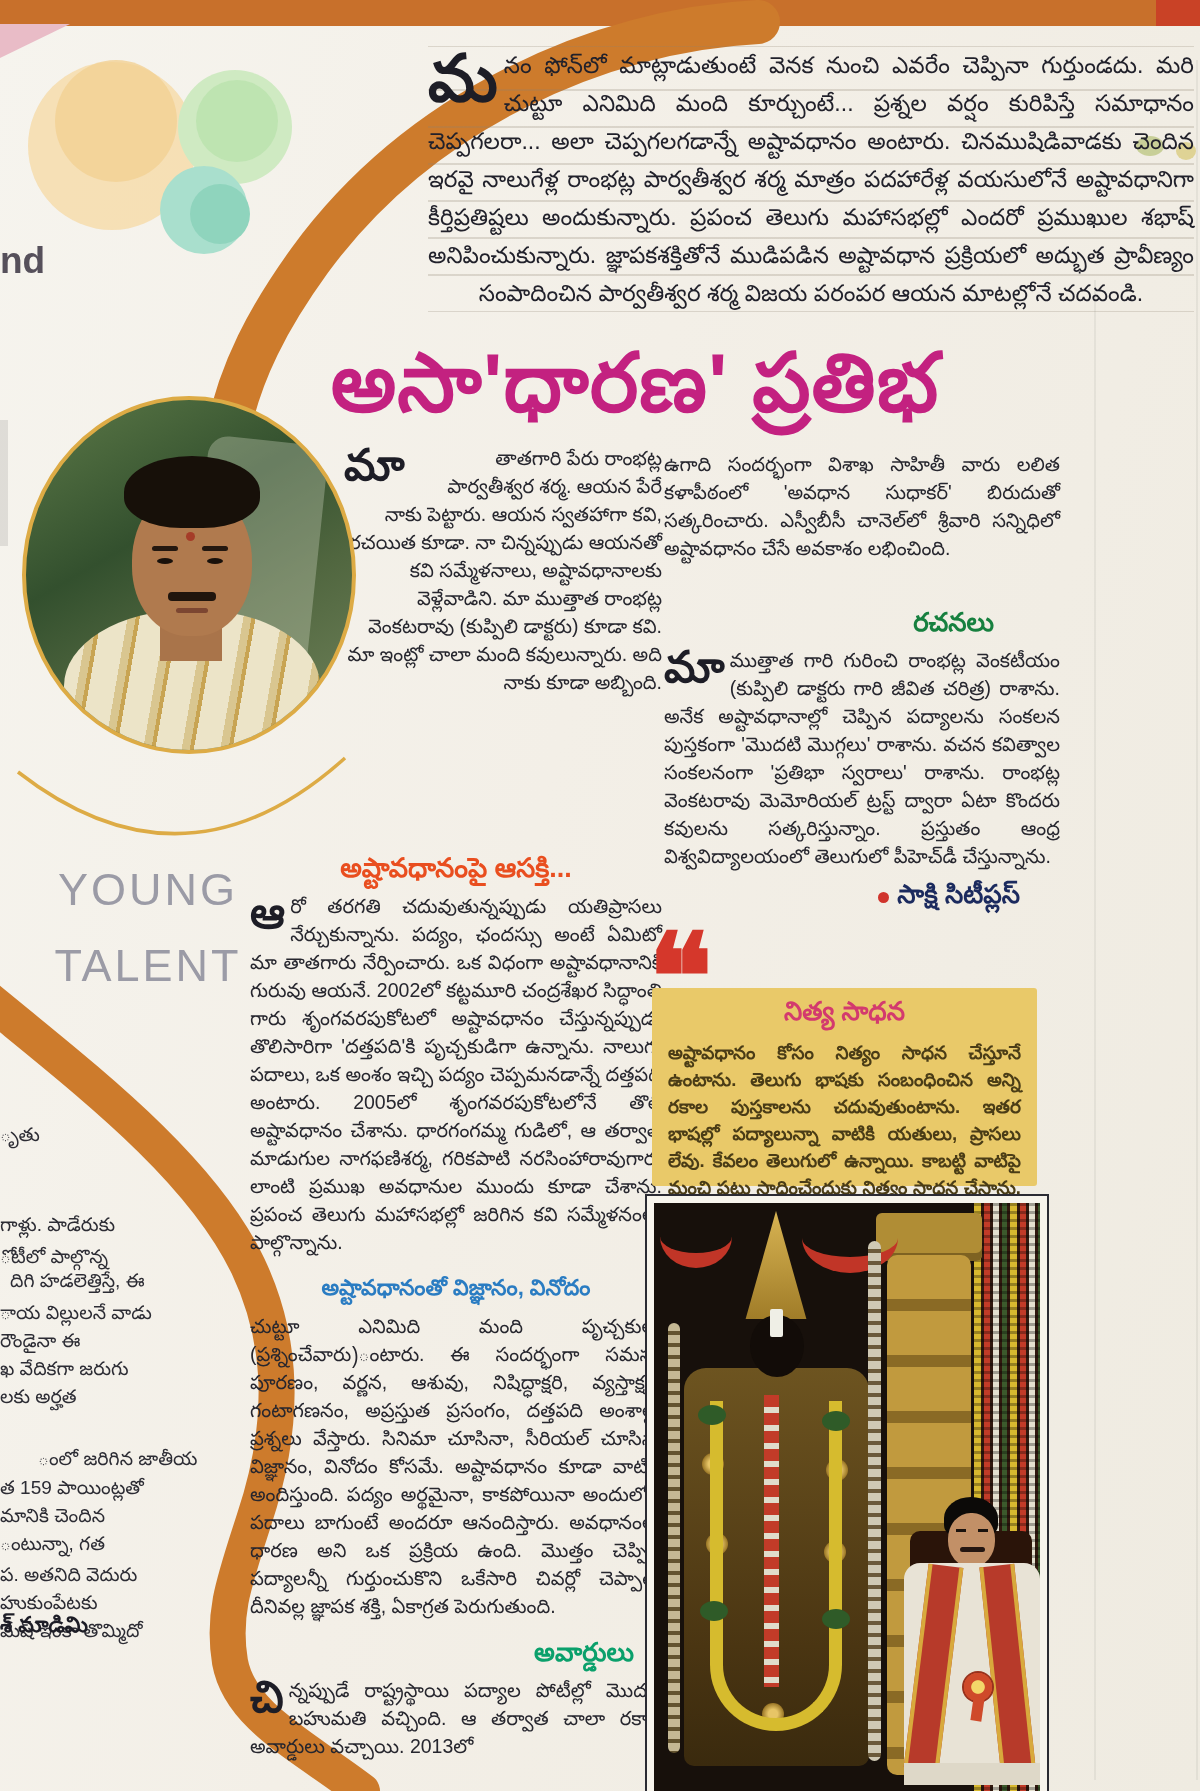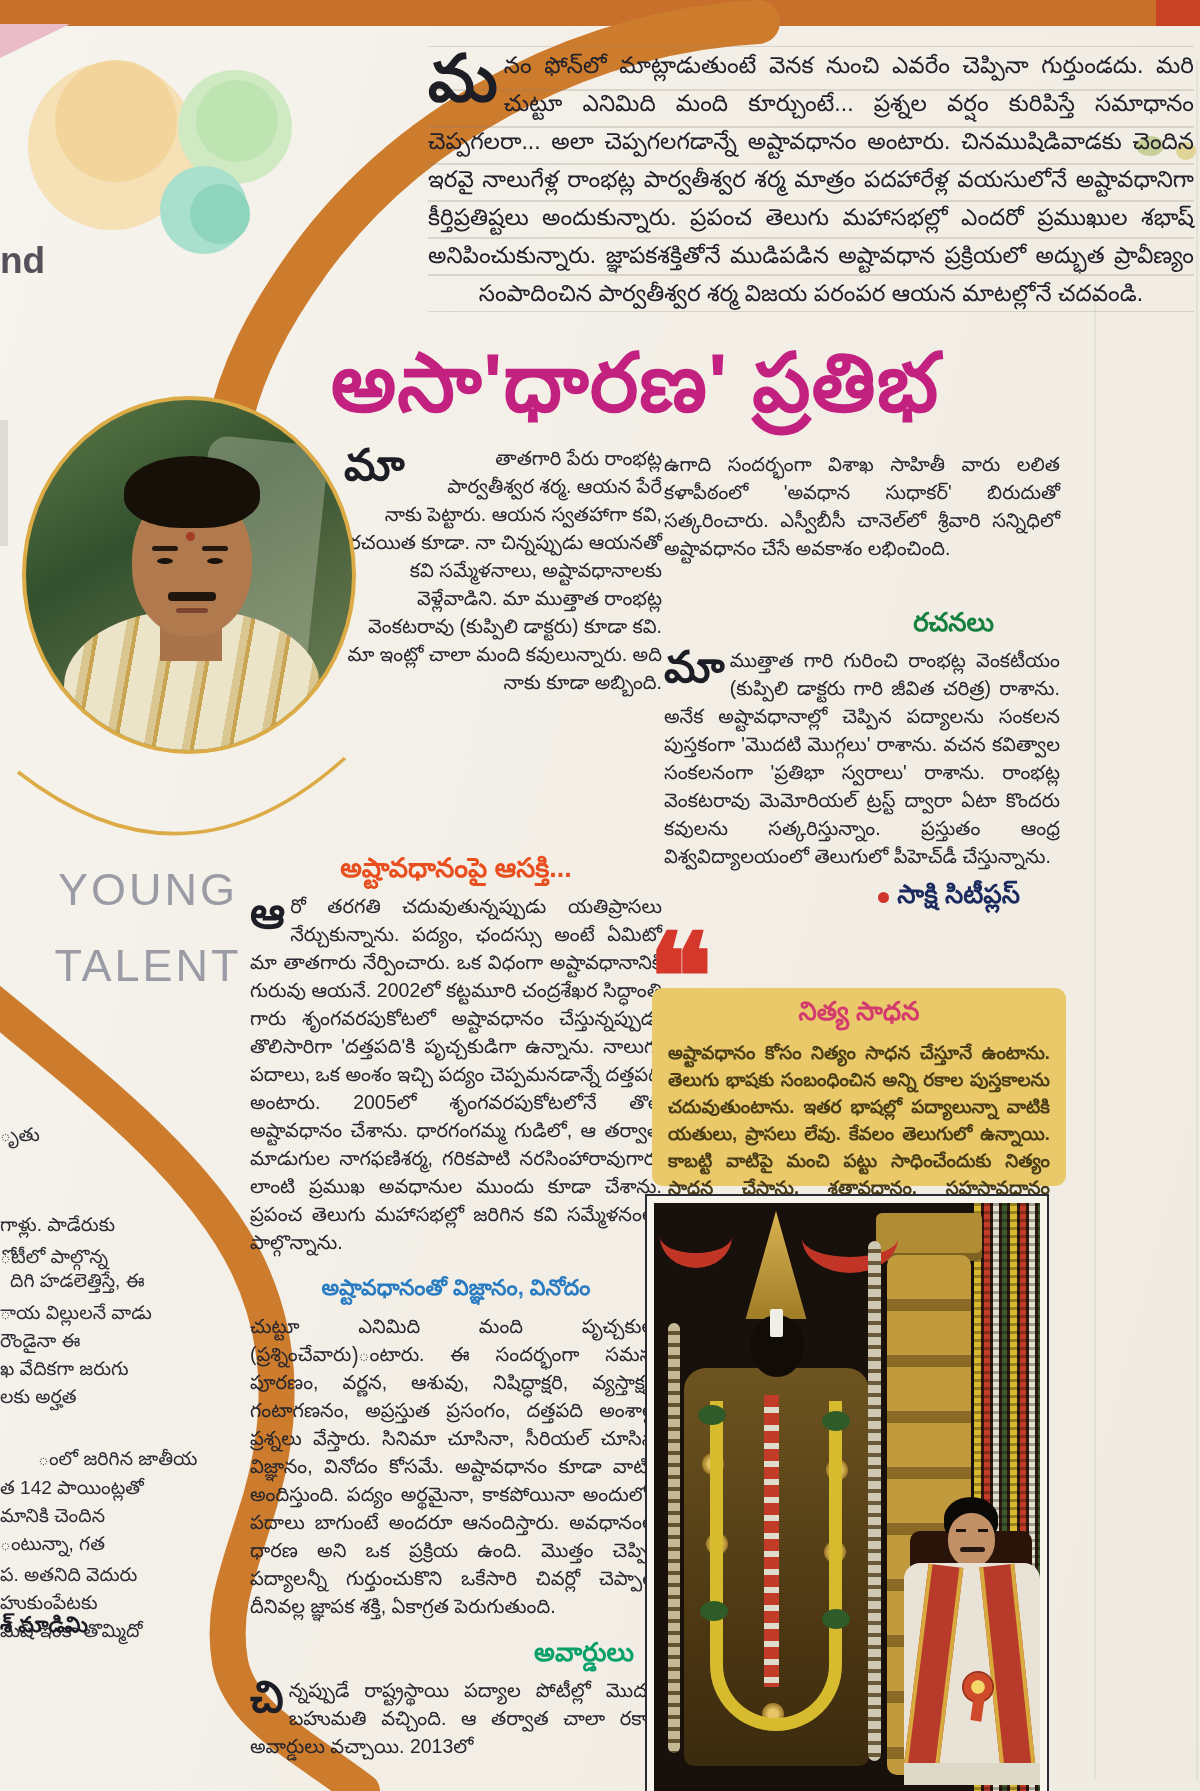--- a/index.html
+++ b/index.html
@@ -60,22 +60,22 @@
   .dropcap{float:left;font-size:44px;line-height:38px;font-weight:bold;padding:2px 5px 0 0;color:#1d1d26;}
   .sec-h{font-weight:bold;margin:18px 0 10px 0;}
   .h-interest{color:#e94e1f;font-size:27px;text-align:center;}
   .h-knowledge{color:#2a7cc2;font-size:22px;text-align:center;}
   .h-awards{color:#0aa06b;font-size:26px;text-align:right;padding-right:28px;}
   .h-works{color:#17803f;font-size:26px;text-align:right;padding-right:66px;margin-top:46px;}
   .byline{margin-top:10px;text-align:right;padding-right:40px;font-weight:bold;color:#1b2a5e;font-size:26px;}
   .red-dot{display:inline-block;width:11px;height:11px;border-radius:50%;background:#d0342c;margin-right:8px;}
   p{margin:0 0 6px 0;}
   
-  .quote-box{position:absolute;left:652px;top:988px;width:414px;height:198px;background:#e9c969;z-index:2;
-     border-radius:11px;padding:6px 16px;box-sizing:border-box;}
+  .quote-box{position:absolute;left:652px;top:988px;width:385px;height:198px;background:#e9c969;z-index:2;
+     border-radius:3px;padding:6px 16px;box-sizing:border-box;}
   .quote-title{margin:2px 0 6px 0;text-align:center;font-size:26px;font-weight:bold;color:#d33a6e;}
   .quote-body{font-size:18.5px;line-height:27px;font-weight:600;color:#4a3c16;text-align:justify;}
   .quote-mark{position:absolute;left:648px;top:922px;z-index:3;font-size:120px;line-height:110px;color:#d5372b;font-weight:bold;}
   
   .photo-frame{position:absolute;left:645px;top:1194px;width:404px;height:640px;z-index:2;
      background:#f7f4ec;border:2px solid #2b2b33;padding:7px;box-sizing:border-box;}
   .scene{position:relative;width:100%;height:100%;background:#17100b;overflow:hidden;}
   .sc{position:absolute;}
   .garlands-right{right:0;top:0;width:66px;height:100%;
      background:repeating-linear-gradient(to right,#d8b92f 0 7px,#30180e 7px 10px,#c23b28 10px 16px,#30180e 16px 19px,#e4e0cf 19px 25px,#30180e 25px 28px,#3c5a2c 28px 33px,#30180e 33px 36px);}
@@ -152,21 +152,21 @@
   <div class="nd">nd</div>
   <div class="frag" style="top:1124px;">ృతు</div>
   <div class="frag" style="top:1214px;">గాళ్లు. పాడేరుకు</div>
   <div class="frag" style="top:1246px;">ోటీలో పాల్గొన్న</div>
   <div class="frag" style="top:1270px;margin-left:10px;">దిగి హడలెత్తిస్తే, ఈ</div>
   <div class="frag" style="top:1302px;">ాయ విల్లులనే వాడు</div>
   <div class="frag" style="top:1330px;">రౌండైనా ఈ</div>
   <div class="frag" style="top:1358px;">ఖ వేదికగా జరుగు</div>
   <div class="frag" style="top:1386px;">లకు అర్హత</div>
   <div class="frag" style="top:1448px;padding-left:38px;">ంలో జరిగిన జాతీయ</div>
-  <div class="frag" style="top:1477px;">త 142 పాయింట్లతో</div>
+  <div class="frag" style="top:1477px;">త 159 పాయింట్లతో</div>
   <div class="frag" style="top:1505px;">మానికి చెందిన</div>
   <div class="frag" style="top:1533px;">ంటున్నా, గత</div>
   <div class="frag" style="top:1564px;">ప. అతనిది వెదురు</div>
   <div class="frag" style="top:1592px;">హుకుంపేటకు</div>
   <div class="frag" style="top:1620px;">మేష్ ఇంకా తొమ్మిదో</div>
   <div class="frag frag-b" style="top:1612px;">శ్ మాడిమి</div>
 
   <div class="intro">
     <span class="dropcap">మ</span><span>నం ఫోన్‌లో మాట్లాడుతుంటే వెనక నుంచి ఎవరేం చెప్పినా గుర్తుండదు. మరి చుట్టూ ఎనిమిది మంది కూర్చుంటే... ప్రశ్నల వర్షం కురిపిస్తే సమాధానం చెప్పగలరా... అలా చెప్పగలగడాన్నే అష్టావధానం అంటారు. చినముషిడివాడకు చెందిన ఇరవై నాలుగేళ్ల రాంభట్ల పార్వతీశ్వర శర్మ మాత్రం పదహారేళ్ల వయసులోనే అష్టావధానిగా కీర్తిప్రతిష్టలు అందుకున్నారు. ప్రపంచ తెలుగు మహాసభల్లో ఎందరో ప్రముఖుల శభాష్ అనిపించుకున్నారు. జ్ఞాపకశక్తితోనే ముడిపడిన అష్టావధాన ప్రక్రియలో అద్భుత ప్రావీణ్యం సంపాదించిన పార్వతీశ్వర శర్మ విజయ పరంపర ఆయన మాటల్లోనే చదవండి.</span>
   </div>

